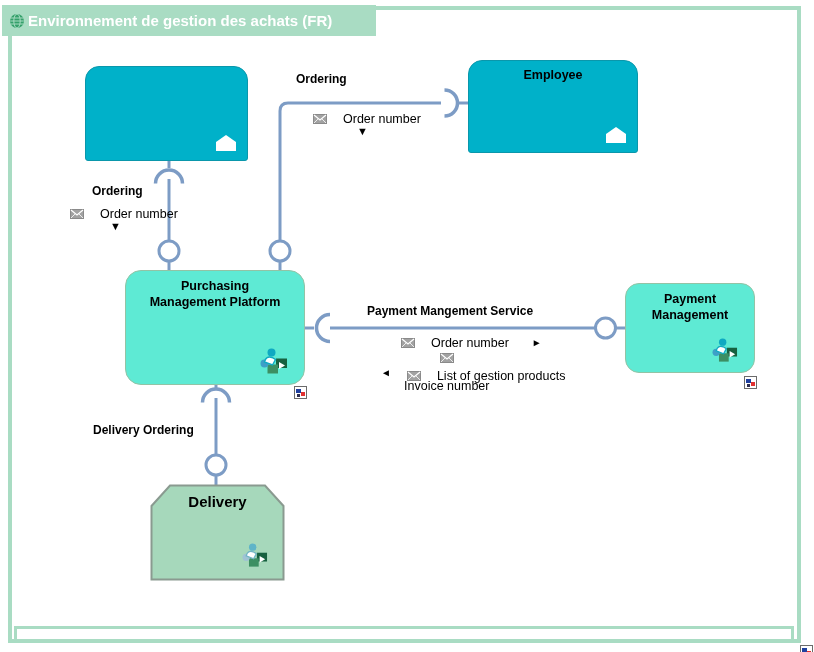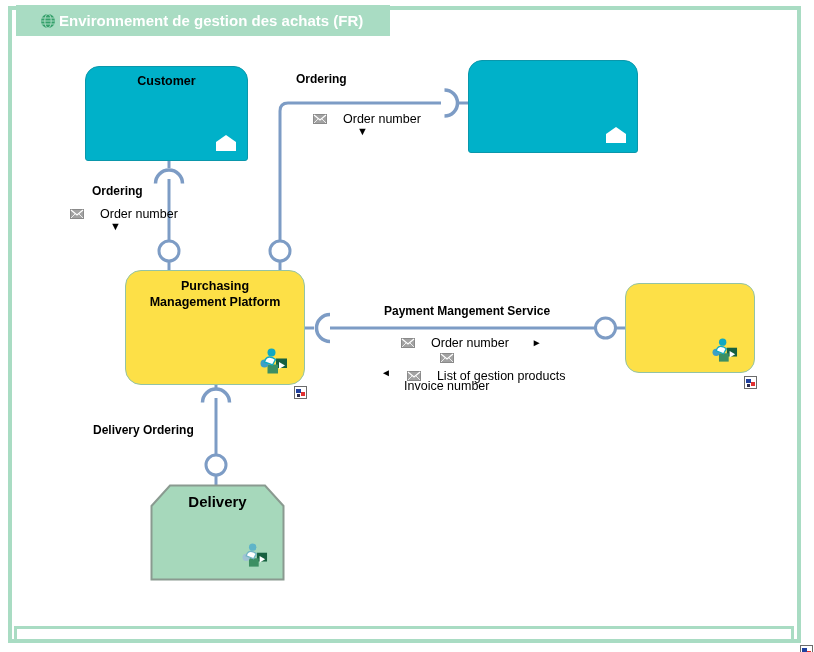--- a/index.html
+++ b/index.html
@@ -5,28 +5,28 @@
   html,body{margin:0;padding:0;background:#fff;}
   #canvas{
     position:relative;width:814px;height:652px;overflow:hidden;background:#fff;
     font-family:"Liberation Sans",sans-serif;
   }
   
   .frame{position:absolute;left:8px;top:6px;width:793px;height:637px;
     border:4px solid #a9dcc3;box-sizing:border-box;}
   .footer-strip{position:absolute;left:14px;top:626px;width:780px;height:16px;
     border:3px solid #a9dcc3;background:#fff;box-sizing:border-box;}
-  .banner{position:absolute;left:16px;top:5px;width:374px;height:31px;background:#a9dcc3;
-    display:flex;align-items:center;padding-left:24px;box-sizing:border-box;}
+  .banner{position:absolute;left:2px;top:5px;width:374px;height:31px;background:#a9dcc3;
+    display:flex;align-items:center;padding-left:7px;box-sizing:border-box;}
   .banner .t{color:#fff;font-size:15px;font-weight:bold;margin-left:3px;white-space:nowrap;}
   
   .node{position:absolute;box-sizing:border-box;text-align:center;}
   .node .ttl{font-weight:bold;font-size:12.5px;color:#000;line-height:1.25;padding-top:7px;}
   .teal{background:#00b1c9;border:1px solid #0a97ab;border-radius:14px 14px 3px 3px;}
-  .green{background:#fde047;border:1px solid #93c3a5;border-radius:16px;}
+  .green{background:#5eead4;border:1px solid #93c3a5;border-radius:16px;}
   .house{position:absolute;right:10px;bottom:8px;}
   .entity-ic{position:absolute;right:15px;bottom:9px;}
   
   .clabel{position:absolute;color:#000000;font-weight:bold;font-size:12px;white-space:nowrap;}
   .xrow{position:absolute;display:flex;align-items:center;gap:16px;font-size:12.5px;color:#000;white-space:nowrap;}
   .tri{font-size:10px;color:#000;line-height:1;}
   .tri.big{font-size:11px;}
   .deco{position:absolute;width:13px;height:13px;background:#fff;border:1px solid #6b6b6b;box-sizing:border-box;}
   .deco i{position:absolute;display:block;}
   svg.overlay{position:absolute;left:0;top:0;}
@@ -81,27 +81,27 @@
     <g>
       <path class="lnk" d="M216,385 V388"></path>
       <path class="sock" d="M202.5,402.5 A13.5,13.5 0 0 1 229.5,402.5"></path>
       <path class="lnk" d="M216,398 V455"></path>
       <circle class="ball" cx="216" cy="465" r="10"></circle>
       <path class="lnk" d="M216,475 V486"></path>
     </g>
   </svg>
 
   <div class="node teal" style="left:85px;top:66px;width:163px;height:95px;">
-    <div class="ttl">Customer</div>
     <svg class="house" width="22" height="18" viewBox="0 0 22 18">
       <path d="M1,8 L11,1 L21,8 L21,17 L1,17 Z" fill="#fff"></path>
     </svg>
   </div>
 
   <div class="node teal" style="left:468px;top:60px;width:170px;height:93px;">
+    <div class="ttl">Employee</div>
     <svg class="house" width="22" height="18" viewBox="0 0 22 18">
       <path d="M1,8 L11,1 L21,8 L21,17 L1,17 Z" fill="#fff"></path>
     </svg>
   </div>
 
   <div class="node green" style="left:125px;top:270px;width:180px;height:115px;">
     <div class="ttl" style="padding:8px 16px 0;">Purchasing Management Platform</div>
     <svg class="entity-ic" width="30" height="27" viewBox="0 0 30 27">
       <rect x="17" y="10.5" width="11" height="9.5" fill="#176140"></rect>
       <rect x="8.5" y="16.5" width="10.5" height="9" fill="#3c8f63"></rect>
@@ -111,20 +111,21 @@
       <circle cx="12.5" cy="4.5" r="4" fill="#0fa9c2"></circle>
     </svg>
   </div>
   <div class="deco" style="left:294px;top:386px;">
     <i style="left:1px;top:2px;width:5px;height:4px;background:#1f3f9e;"></i>
     <i style="left:6px;top:5px;width:4px;height:4px;background:#e03030;"></i>
     <i style="left:2px;top:7px;width:3px;height:3px;background:#303050;"></i>
   </div>
 
   <div class="node green" style="left:625px;top:283px;width:130px;height:90px;border-radius:14px;">
+    <div class="ttl" style="padding:8px 12px 0;">Payment Management</div>
     <svg class="entity-ic" width="28" height="25" viewBox="0 0 30 27">
       <rect x="17" y="10.5" width="11" height="9.5" fill="#176140"></rect>
       <rect x="8.5" y="16.5" width="10.5" height="9" fill="#3c8f63"></rect>
       <polygon points="20,14 26,17.5 20,21" fill="#fff"></polygon>
       <circle cx="5.5" cy="15.5" r="4" fill="#3e9fc7"></circle>
       <path d="M5.5,14 Q7,7.5 13,9.5 L16.5,11.5 L13.5,17 Z" fill="#fff" stroke="#0fa9c2" stroke-width="1.4"></path>
       <circle cx="12.5" cy="4.5" r="4" fill="#0fa9c2"></circle>
     </svg>
   </div>
   <div class="deco" style="left:744px;top:376px;">
@@ -163,21 +164,21 @@
   <div class="xrow" style="left:70px;top:207px;">
     <svg width="14" height="10" viewBox="0 0 14 10">
       <rect x="0.5" y="0.5" width="13" height="9" fill="#a2a2a2" stroke="#8a8a8a"></rect>
       <path d="M1,1 L7,6 L13,1" fill="none" stroke="#fff" stroke-width="1.2"></path>
       <path d="M1,9 L5,5 M13,9 L9,5" fill="none" stroke="#fff" stroke-width="0.8"></path>
     </svg>
     <span>Order number</span>
   </div>
   <div class="tri big" style="position:absolute;left:110px;top:221px;">▼</div>
 
-  <div class="clabel" style="left:384px;top:304px;">Payment Mangement Service</div>
+  <div class="clabel" style="left:367px;top:304px;">Payment Mangement Service</div>
   <div class="xrow" style="left:401px;top:336px;">
     <svg width="14" height="10" viewBox="0 0 14 10">
       <rect x="0.5" y="0.5" width="13" height="9" fill="#a2a2a2" stroke="#8a8a8a"></rect>
       <path d="M1,1 L7,6 L13,1" fill="none" stroke="#fff" stroke-width="1.2"></path>
       <path d="M1,9 L5,5 M13,9 L9,5" fill="none" stroke="#fff" stroke-width="0.8"></path>
     </svg>
     <span>Order number</span>
     <span class="tri" style="margin-left:7px;">►</span>
   </div>
   <div class="xrow" style="left:404px;top:353px;flex-direction:column;">

